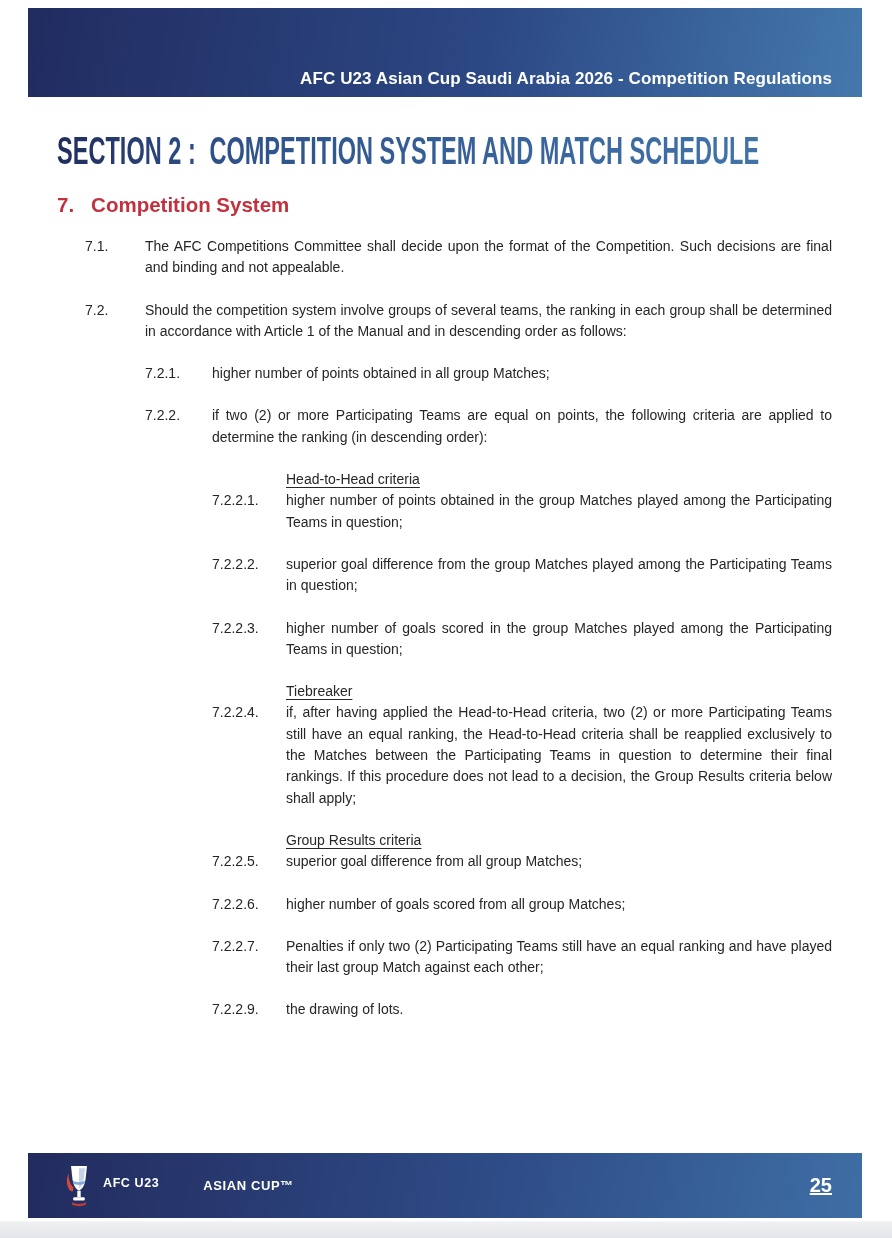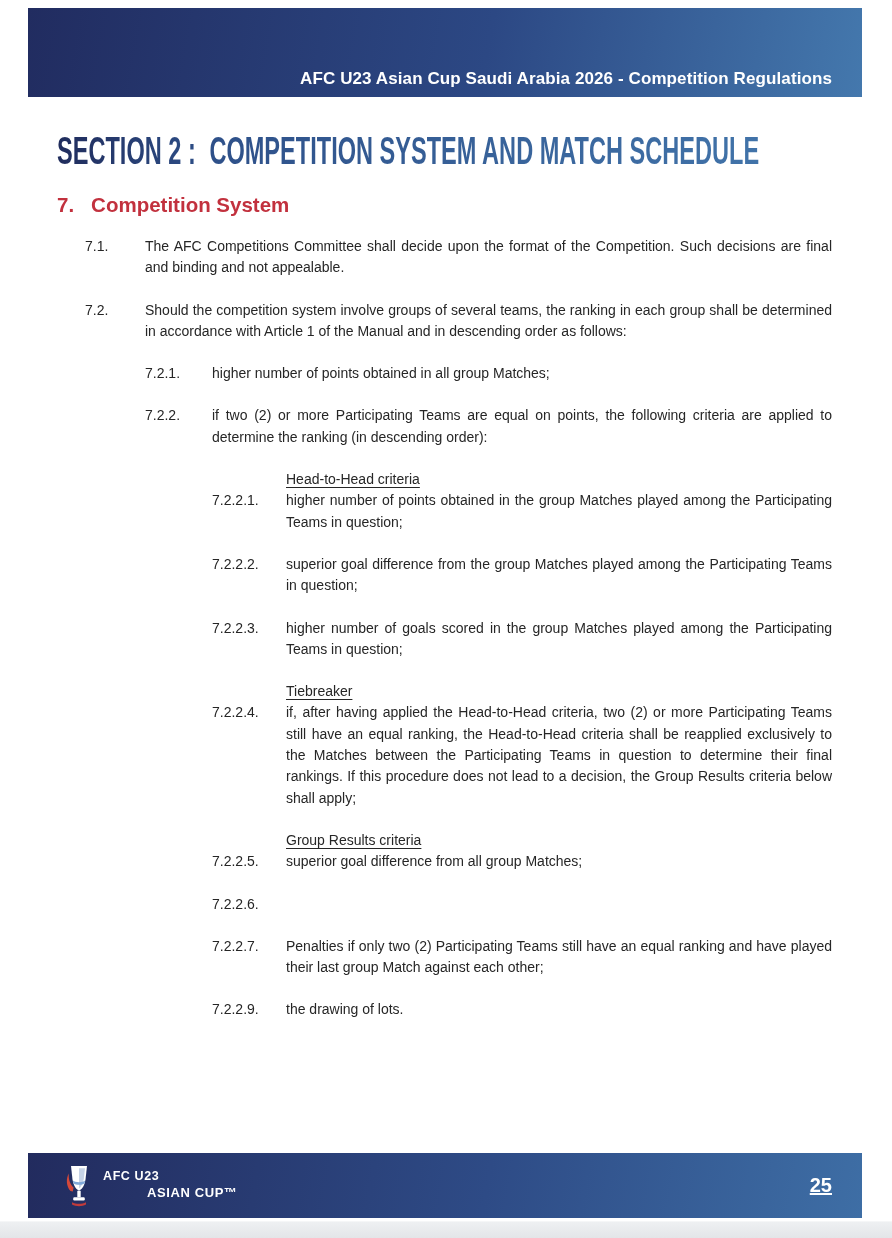--- a/index.html
+++ b/index.html
@@ -53,21 +53,21 @@
   }
   .clause-text{text-align:justify;}
   
   .footer-band{
     position:absolute;top:1153px;left:28px;width:834px;height:65px;
     background:linear-gradient(100deg,#222b5e 0%,#2e4b86 55%,#3e6ea5 100%);
     display:flex;align-items:center;box-sizing:border-box;padding:0 30px 0 36px;
     color:#ffffff;
   }
   .logo{display:flex;align-items:center;gap:9px;}
-  .logo-text{display:flex;flex-direction:column;justify-content:center;}
+  .logo-text{display:flex;flex-direction:row;justify-content:center;}
   .logo-line1{font-size:12.5px;font-weight:bold;letter-spacing:0.6px;line-height:14px;}
   .logo-line2{font-size:13px;font-weight:bold;letter-spacing:0.6px;line-height:20px;margin-left:44px;}
   .page-number{margin-left:auto;font-size:20px;font-weight:bold;text-decoration:underline;}
   
   .bottom-strip{
     position:absolute;bottom:0;left:0;width:892px;height:17px;
     background:linear-gradient(#eef0f2,#e3e5e8);
     border-top:1px solid #f5f6f7;box-sizing:border-box;
   }
 </style>
@@ -140,20 +140,23 @@
     </div>
     <div class="clause lvl3">
       <div class="clause-num after-heading">7.2.2.5.</div>
       <div class="clause-body">
         <div class="clause-heading">Group Results criteria</div>
         <div class="clause-text">superior goal difference from all group Matches;</div>
       </div>
     </div>
     <div class="clause lvl3">
       <div class="clause-num">7.2.2.6.</div>
+      <div class="clause-body">
+        <div class="clause-text">higher number of goals scored from all group Matches;</div>
+      </div>
     </div>
     <div class="clause lvl3">
       <div class="clause-num">7.2.2.7.</div>
       <div class="clause-body">
         <div class="clause-text">Penalties if only two (2) Participating Teams still have an equal ranking and have played their last group Match against each other;</div>
       </div>
     </div>
     <div class="clause lvl3">
       <div class="clause-num">7.2.2.9.</div>
       <div class="clause-body">

